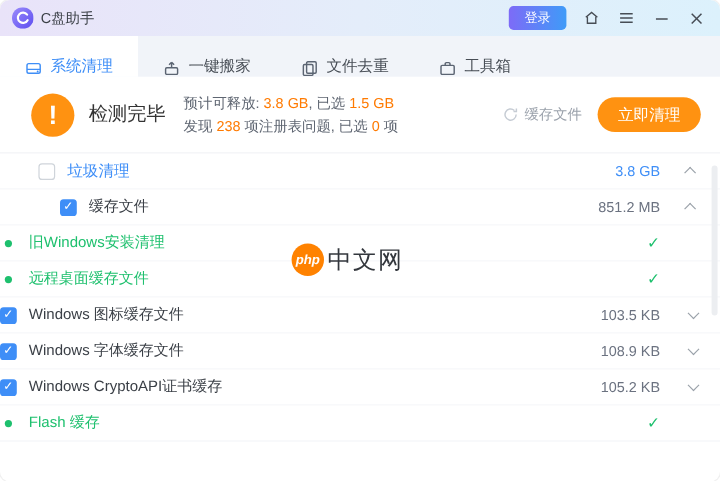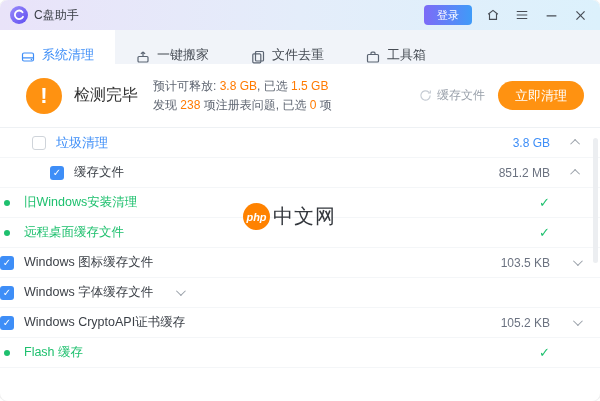--- a/index.html
+++ b/index.html
@@ -210,20 +210,21 @@
       <span class="lbl">Windows 图标缓存文件</span>
       <span class="size">103.5 KB</span>
       <span class="chev-box">
           <i class="chev down"></i>
         </span>
     </div>
 
     <div class="row sub">
       <span class="cb checked"></span>
       <span class="lbl">Windows 字体缓存文件</span>
+      <span class="size">108.9 KB</span>
       <span class="chev-box">
           <i class="chev down"></i>
         </span>
     </div>
 
     <div class="row sub">
       <span class="cb checked"></span>
       <span class="lbl">Windows CryptoAPI证书缓存</span>
       <span class="size">105.2 KB</span>
       <span class="chev-box">

